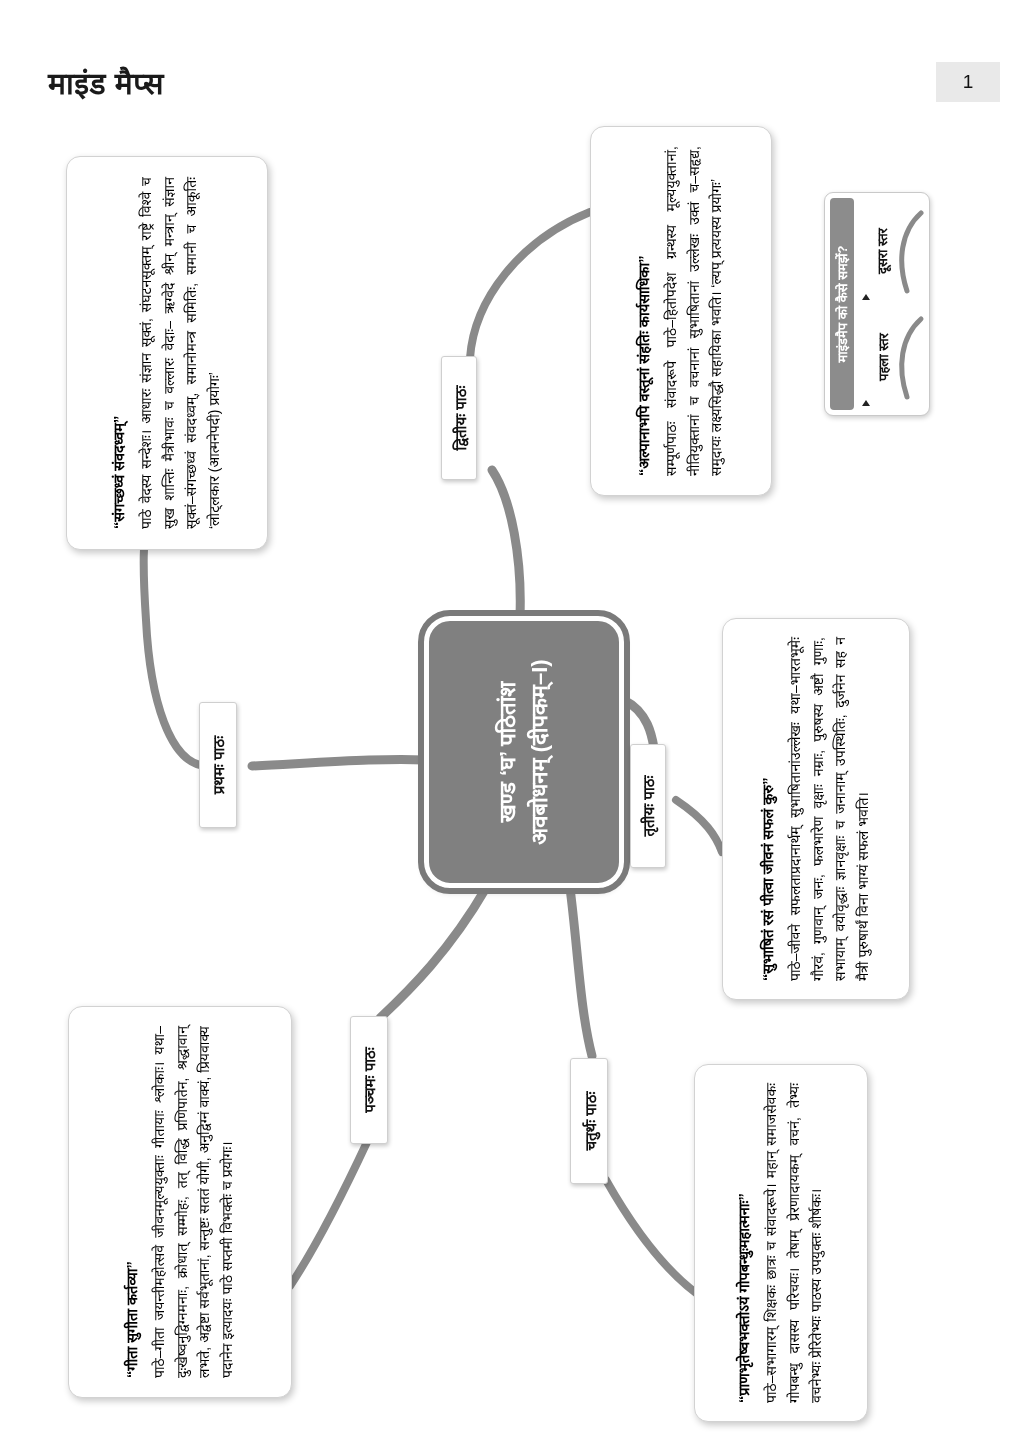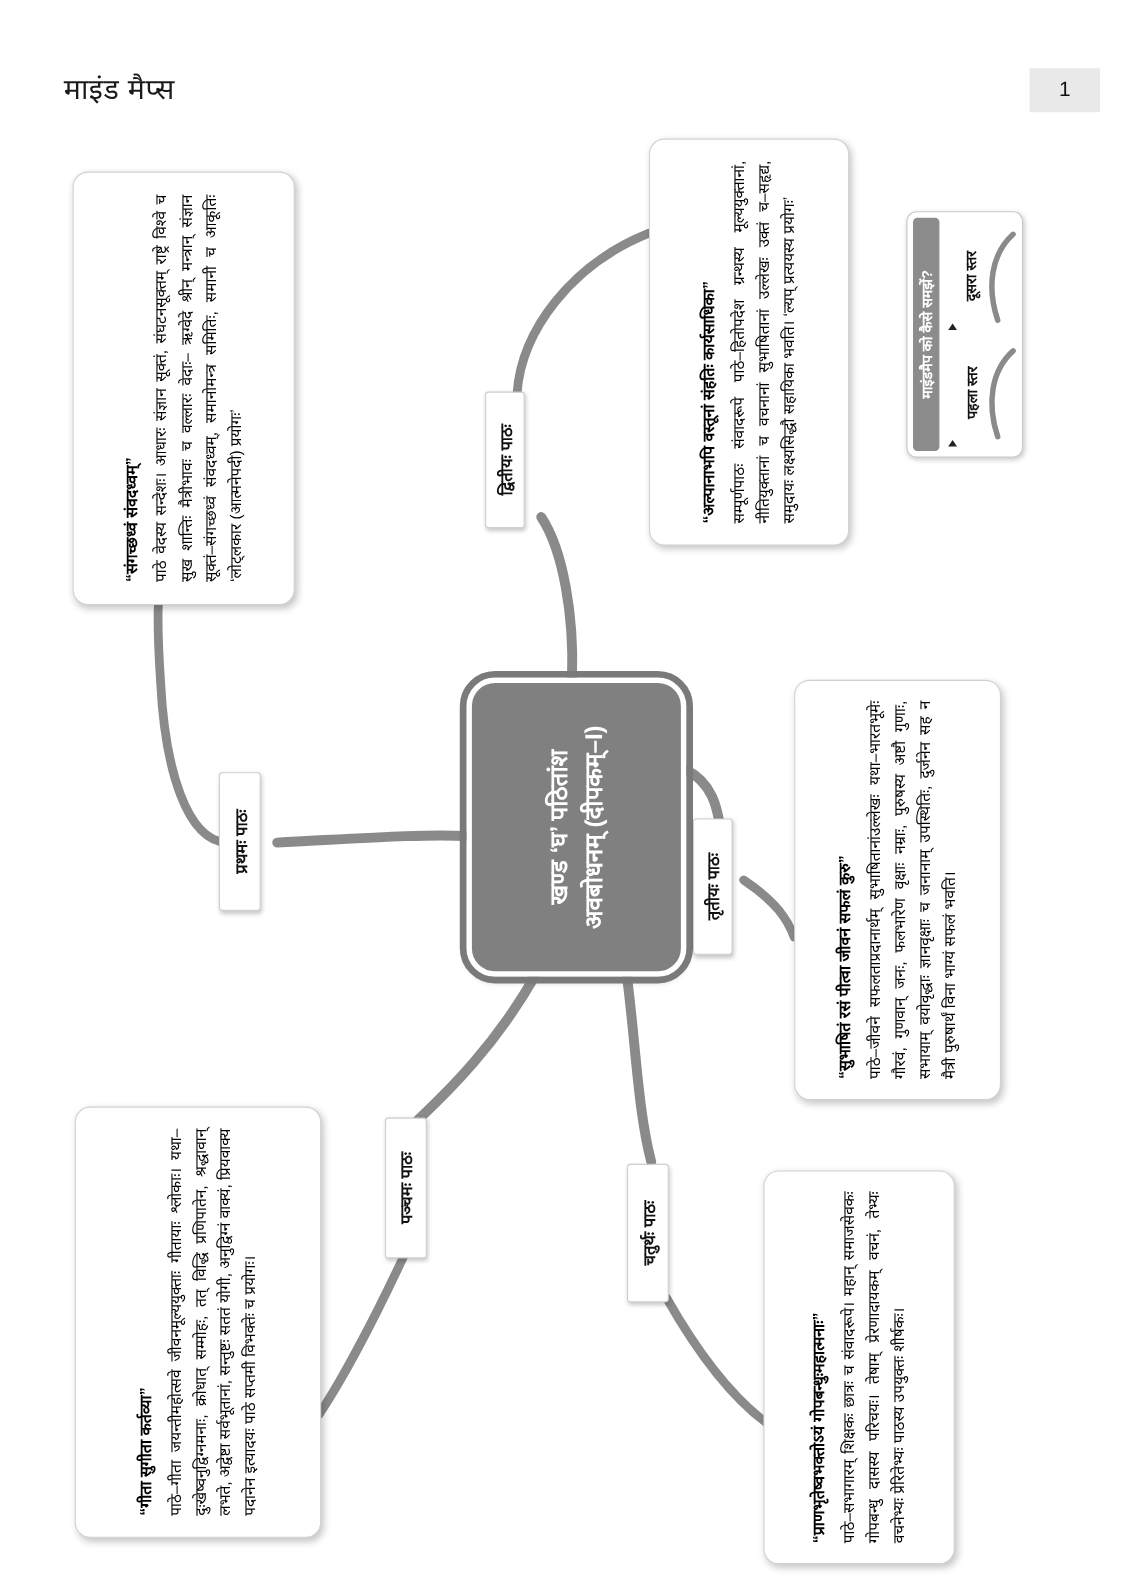--- a/index.html
+++ b/index.html
@@ -14,26 +14,27 @@
     position: relative;
     width: 1024px;
     height: 1440px;
     background: #ffffff;
     overflow: hidden;
   }
 
   
   #header-title {
     position: absolute;
-    left: 58px;
+    left: 48px;
     top: 62px;
-    font-size: 26px;
+    font-size: 30px;
     color: #1a1a1a;
     letter-spacing: 0.5px;
     white-space: nowrap;
+    font-weight: bold;
   }
   #page-number-box {
     position: absolute;
     left: 936px;
     top: 62px;
     width: 64px;
     height: 40px;
     background: #e9e9e9;
     display: flex;
     align-items: center;

